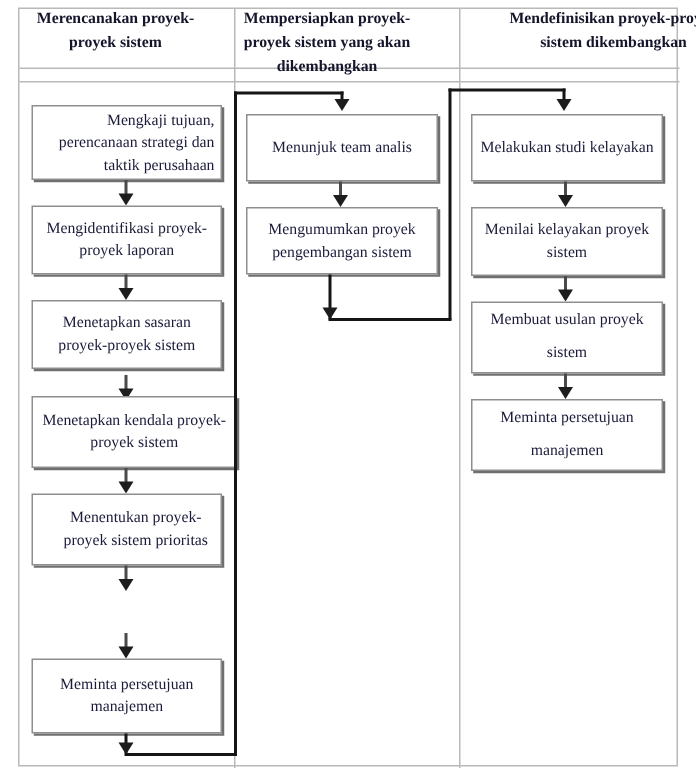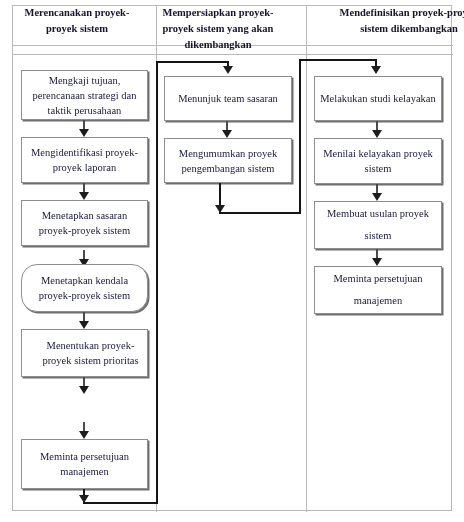--- a/index.html
+++ b/index.html
@@ -86,54 +86,54 @@
     <div class="vdiv c1"></div>
     <div class="vdiv c2"></div>
     <div class="hdr-sep"></div>
     <div class="hdr-sep2"></div>
   </div>
 
   <div class="hcell h1">Merencanakan proyek-proyek sistem</div>
   <div class="hcell h2">Mempersiapkan proyek-proyek sistem yang akan dikembangkan</div>
   <div class="hcell h3">Mendefinisikan proyek-proyek sistem dikembangkan</div>
 
-  <div class="box" style="left:21px;top:70px;width:127px;height:50px;">Mengkaji tujuan, perencanaan strategi dan taktik perusahaan</div>
+  <div class="box" style="left:21px;top:70px;width:127px;height:50px;text-align:right;">Mengkaji tujuan, perencanaan strategi dan taktik perusahaan</div>
   <div class="seg v" style="left:83px;top:120px;height:13px;"></div>
   <div class="arrow" style="left:79px;top:129px;"></div>
 
   <div class="box" style="left:21px;top:137px;width:127px;height:46px;">Mengidentifikasi proyek-proyek laporan</div>
   <div class="seg v" style="left:83px;top:183px;height:13px;"></div>
   <div class="arrow" style="left:79px;top:192px;"></div>
 
   <div class="box" style="left:21px;top:200px;width:127px;height:46px;">Menetapkan sasaran proyek-proyek sistem</div>
   <div class="seg v" style="left:83px;top:250px;height:13px;"></div>
   <div class="arrow" style="left:79px;top:259px;"></div>
 
-  <div class="box" style="left:21px;top:264px;width:127px;height:48px;border-radius:16px;">Menetapkan kendala proyek-proyek sistem</div>
+  <div class="box" style="left:21px;top:264px;width:137px;height:48px;">Menetapkan kendala proyek-proyek sistem</div>
   <div class="seg v" style="left:83px;top:312px;height:13px;"></div>
   <div class="arrow" style="left:79px;top:321px;"></div>
 
   <div class="box" style="left:21px;top:329px;width:127px;height:48px;padding-left:16px;">Menentukan proyek-proyek sistem prioritas</div>
   <div class="seg v" style="left:83px;top:377px;height:13px;"></div>
   <div class="arrow" style="left:79px;top:386px;"></div>
 
   <div class="seg v" style="left:83px;top:422px;height:13px;"></div>
   <div class="arrow" style="left:79px;top:431px;"></div>
 
   <div class="box" style="left:21px;top:439px;width:127px;height:50px;">Meminta persetujuan manajemen</div>
 
   <div class="seg v dark" style="left:83px;top:489px;height:13px;"></div>
   <div class="arrow" style="left:79px;top:495px;"></div>
   <div class="seg h dark" style="left:83px;top:502px;width:75px;"></div>
   <div class="seg v dark" style="left:156px;top:61px;height:443px;"></div>
   <div class="seg h dark" style="left:156px;top:61px;width:73px;"></div>
   <div class="seg v dark" style="left:227px;top:61px;height:9px;"></div>
   <div class="arrow" style="left:223px;top:66px;"></div>
 
-  <div class="box" style="left:164px;top:76px;width:128px;height:45px;">Menunjuk team sasaran</div>
+  <div class="box" style="left:164px;top:76px;width:128px;height:45px;">Menunjuk team analis</div>
   <div class="seg v" style="left:226px;top:121px;height:13px;"></div>
   <div class="arrow" style="left:222px;top:130px;"></div>
 
   <div class="box" style="left:164px;top:138px;width:128px;height:45px;">Mengumumkan proyek pengembangan sistem</div>
 
   <div class="seg v dark" style="left:219px;top:183px;height:30px;"></div>
   <div class="arrow" style="left:215px;top:205px;"></div>
   <div class="seg h dark" style="left:219px;top:212px;width:82px;"></div>
   <div class="seg v dark" style="left:299px;top:59px;height:154px;"></div>
   <div class="seg h dark" style="left:299px;top:59px;width:78px;"></div>

